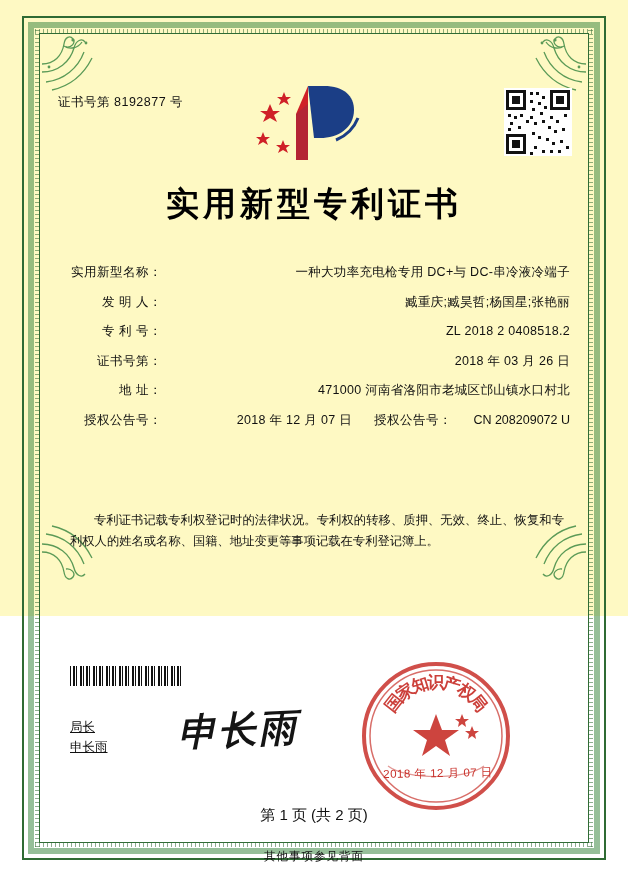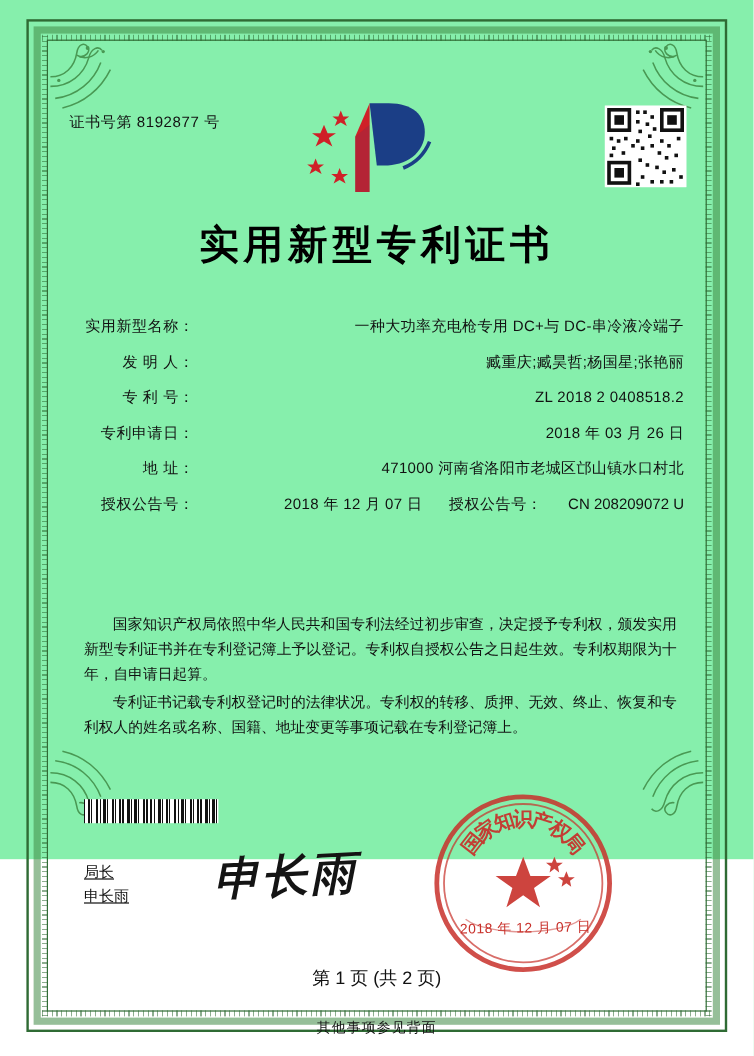--- a/index.html
+++ b/index.html
@@ -13,22 +13,22 @@
     font-family: "Liberation Sans", sans-serif;
     color: #1a1a1a;
     position: relative;
     overflow: hidden;
   }
 
   .page {
     position: absolute;
     left: 0; top: 0;
     width: 628px;
-    height: 716px;
-    background: #86efac;
+    height: 616px;
+    background: #fef9c3;
   }
 
   
   .border-outer {
     position: absolute;
     left: 22px; top: 16px;
     width: 584px; height: 844px;
     border: 2px solid #2f6b34;
     box-sizing: border-box;
   }
@@ -366,37 +366,36 @@
     </div>
     <div class="frow">
       <span class="flabel">发 明 人：</span>
       <span class="fvalue">臧重庆;臧昊哲;杨国星;张艳丽</span>
     </div>
     <div class="frow">
       <span class="flabel">专 利 号：</span>
       <span class="fvalue">ZL 2018 2 0408518.2</span>
     </div>
     <div class="frow">
-      <span class="flabel">专利申请日：</span>
+      <span class="flabel">证书号第：</span>
       <span class="fvalue">2018 年 03 月 26 日</span>
     </div>
     <div class="frow">
       <span class="flabel">地 址：</span>
       <span class="fvalue">471000 河南省洛阳市老城区邙山镇水口村北</span>
     </div>
     <div class="frow dual">
       <span class="flabel">授权公告号：</span>
       <span class="fvalue">2018 年 12 月 07 日</span>
       <span class="flabel2">授权公告号：</span>
       <span class="fvalue2">CN 208209072 U</span>
     </div>
   </div>
 
   <div class="body-text">
-    <p>国家知识产权局依照中华人民共和国专利法经过初步审查，决定授予专利权，颁发实用新型专利证书并在专利登记簿上予以登记。专利权自授权公告之日起生效。专利权期限为十年，自申请日起算。</p>
     <p>专利证书记载专利权登记时的法律状况。专利权的转移、质押、无效、终止、恢复和专利权人的姓名或名称、国籍、地址变更等事项记载在专利登记簿上。</p>
   </div>
 
   <div class="barcode"></div>
 
   <div class="sig-label">
     <div>局长</div>
     <div>申长雨</div>
   </div>
   <div class="sig-script">申长雨</div>

